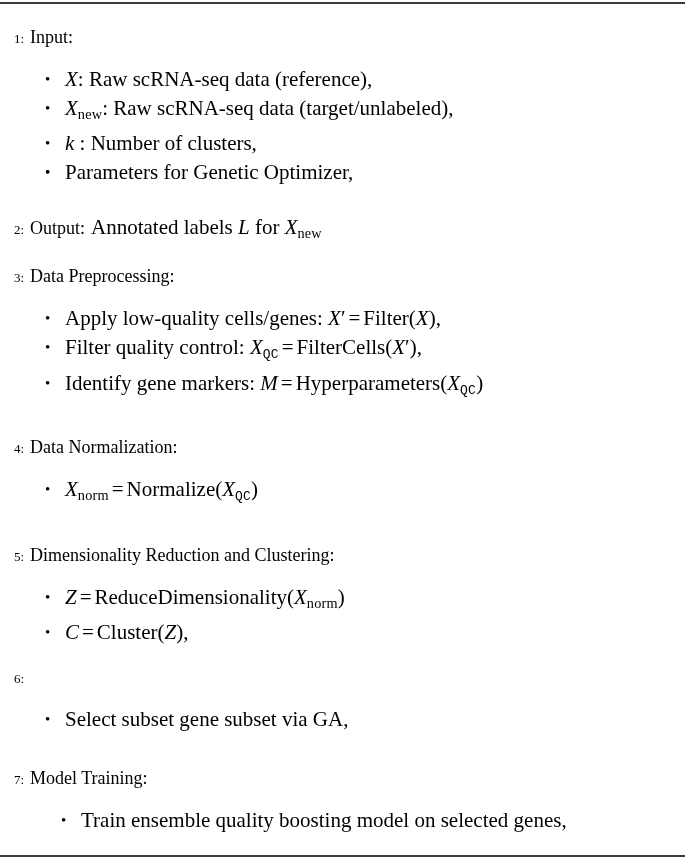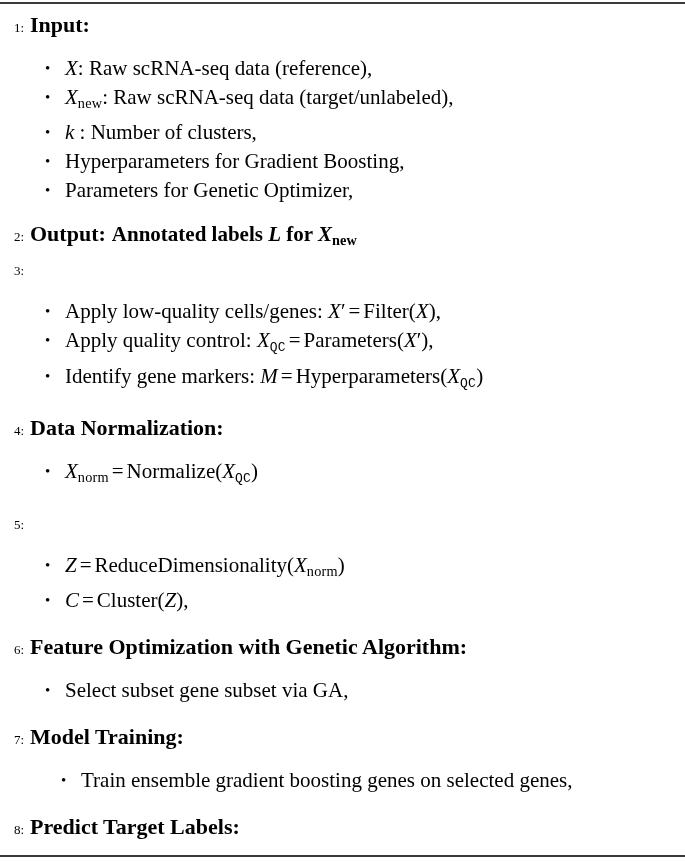--- a/index.html
+++ b/index.html
@@ -45,28 +45,29 @@
     width: 30px;
     min-width: 30px;
     text-align: right;
     font-size: 13px;
     line-height: 30px;
     padding-right: 6px;
     box-sizing: border-box;
     letter-spacing: 0px;
   }
   .step-title {
-    font-size: 22px;
-    font-weight: bold;
+    font-size: 18px;
+    font-weight: normal;
     line-height: 30px;
     white-space: nowrap;
+    margin-top: 12px;
   }
   .step-tail {
     font-size: 21px;
-    font-weight: bold;
+    font-weight: normal;
     line-height: 30px;
     white-space: nowrap;
     padding-left: 6px;
   }
   .step-1  { margin-top: 2px; }
   .step-2  { margin-top: 14px; }
   .step-3  { margin-top: 1px; }
   .step-4  { margin-top: 16px; }
   .step-5  { margin-top: 17px; }
   .step-6  { margin-top: 17px; }
@@ -137,87 +138,88 @@
       <li class="bullet">
         <span class="dot">•</span><span class="mi">X</span><span class="mr">: Raw scRNA-seq data (reference),</span>
       </li>
       <li class="bullet">
         <span class="dot">•</span><span class="mi">X</span><span class="sub">new</span><span class="mr">: Raw scRNA-seq data (target/unlabeled),</span>
       </li>
       <li class="bullet">
         <span class="dot">•</span><span class="mi">k</span><span class="mr">&nbsp;: Number of clusters,</span>
       </li>
       <li class="bullet">
-        <span class="dot">•</span><span class="mr">Hyperparameters for Gradient Boosting,</span>
+        <span class="dot">•</span>
       </li>
       <li class="bullet">
         <span class="dot">•</span><span class="mr">Parameters for Genetic Optimizer,</span>
       </li>
     </ul>
 
     <div class="step step-2">
       <span class="step-num">2:</span>
       <span class="step-title">Output:</span>
       <span class="step-tail">Annotated labels <span class="mi">L</span> for <span class="mi">X</span><span class="sub">new</span></span>
     </div>
 
     <div class="step step-3">
       <span class="step-num">3:</span>
+      <span class="step-title">Data Preprocessing:</span>
     </div>
     <ul class="bullets after-head">
       <li class="bullet">
         <span class="dot">•</span><span class="mr">Apply low-quality cells/genes: </span><span class="mi">X</span><span class="prime">′</span><span class="op">=</span><span class="mr">Filter(</span><span class="mi">X</span><span class="mr">),</span>
       </li>
       <li class="bullet">
-        <span class="dot">•</span><span class="mr">Apply quality control: </span><span class="mi">X</span><span class="sub sc">QC</span><span class="op">=</span><span class="mr">Parameters(</span><span class="mi">X</span><span class="prime">′</span><span class="mr">),</span>
+        <span class="dot">•</span><span class="mr">Filter quality control: </span><span class="mi">X</span><span class="sub sc">QC</span><span class="op">=</span><span class="mr">FilterCells(</span><span class="mi">X</span><span class="prime">′</span><span class="mr">),</span>
       </li>
       <li class="bullet">
         <span class="dot">•</span><span class="mr">Identify gene markers: </span><span class="mi">M</span><span class="op">=</span><span class="mr">Hyperparameters(</span><span class="mi">X</span><span class="sub sc">QC</span><span class="mr">)</span>
       </li>
     </ul>
 
     <div class="step step-4">
       <span class="step-num">4:</span>
       <span class="step-title">Data Normalization:</span>
     </div>
     <ul class="bullets after-head">
       <li class="bullet">
         <span class="dot">•</span><span class="mi">X</span><span class="sub">norm</span><span class="op">=</span><span class="mr">Normalize(</span><span class="mi">X</span><span class="sub sc">QC</span><span class="mr">)</span>
       </li>
     </ul>
 
     <div class="step step-5">
       <span class="step-num">5:</span>
+      <span class="step-title">Dimensionality Reduction and Clustering:</span>
     </div>
     <ul class="bullets after-head">
       <li class="bullet">
         <span class="dot">•</span><span class="mi">Z</span><span class="op">=</span><span class="mr">ReduceDimensionality(</span><span class="mi">X</span><span class="sub">norm</span><span class="mr">)</span>
       </li>
       <li class="bullet">
         <span class="dot">•</span><span class="mi">C</span><span class="op">=</span><span class="mr">Cluster(</span><span class="mi">Z</span><span class="mr">),</span>
       </li>
     </ul>
 
     <div class="step step-6">
       <span class="step-num">6:</span>
-      <span class="step-title">Feature Optimization with Genetic Algorithm:</span>
     </div>
     <ul class="bullets after-head">
       <li class="bullet">
         <span class="dot">•</span><span class="mr">Select subset gene subset via GA,</span>
       </li>
     </ul>
 
     <div class="step step-7">
       <span class="step-num">7:</span>
       <span class="step-title">Model Training:</span>
     </div>
     <ul class="bullets after-head">
       <li class="bullet deep">
-        <span class="dot">•</span><span class="mr">Train ensemble gradient boosting genes on selected genes,</span>
+        <span class="dot">•</span><span class="mr">Train ensemble quality boosting model on selected genes,</span>
       </li>
     </ul>
 
     <div class="step step-8">
       <span class="step-num">8:</span>
       <span class="step-title">Predict Target Labels:</span>
     </div>
     <ul class="bullets after-head">
       <li class="bullet">
         <span class="dot">•</span>

